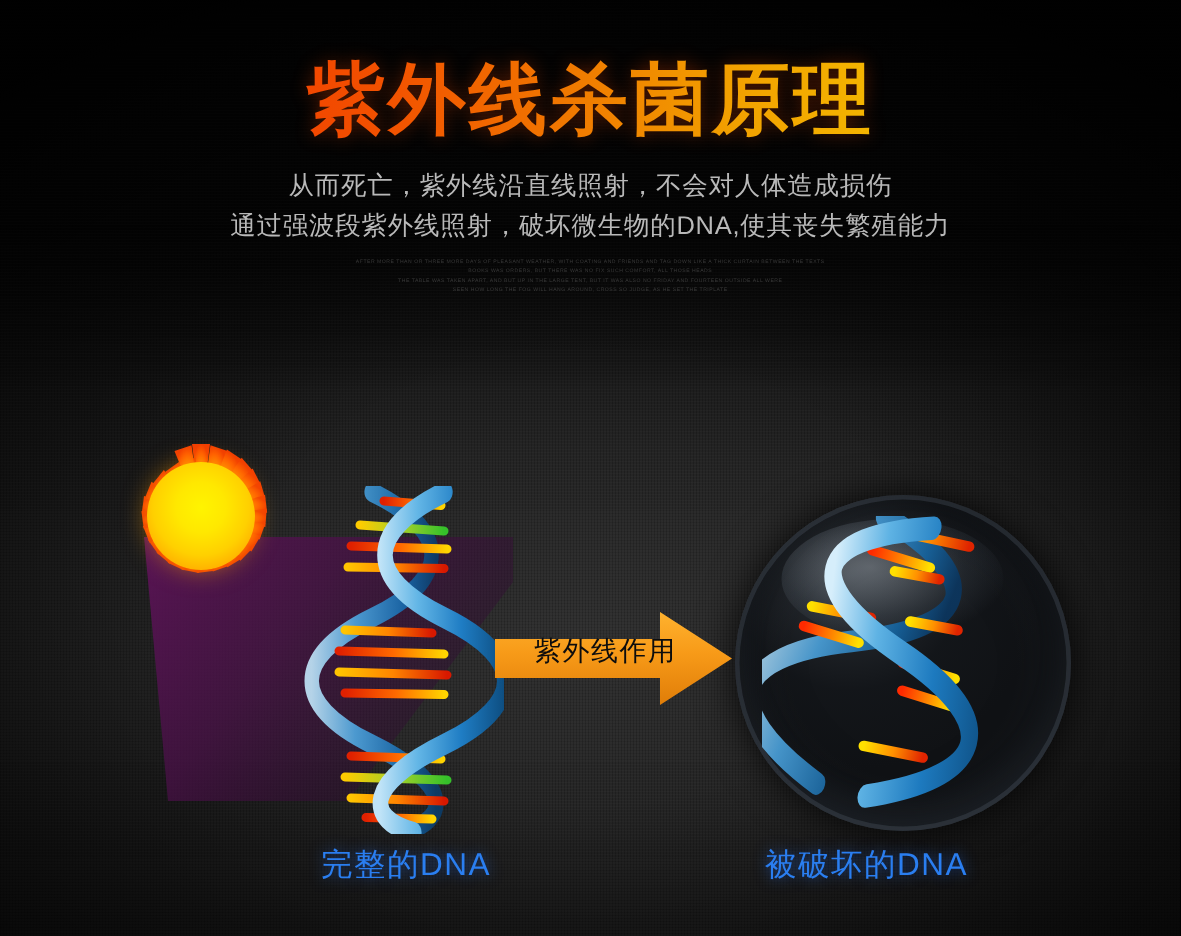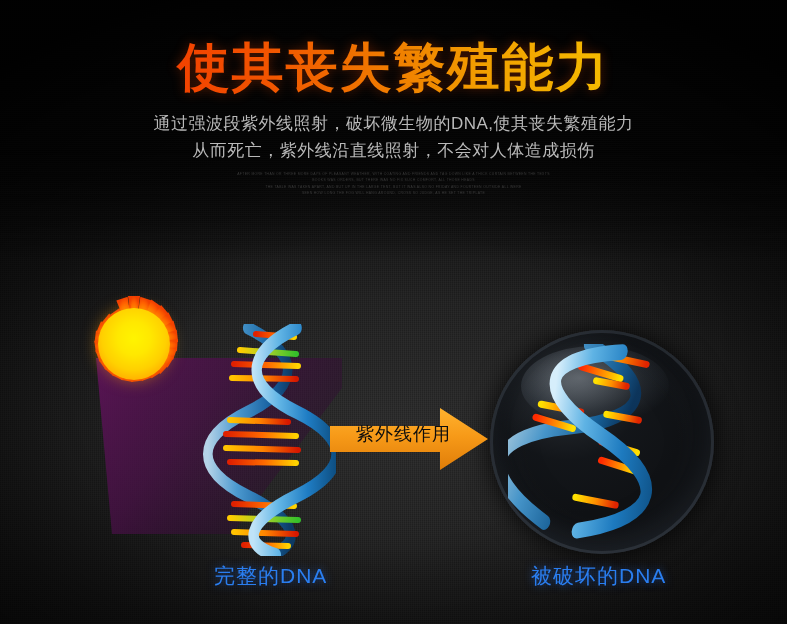--- a/index.html
+++ b/index.html
@@ -237,37 +237,37 @@
   .caption {
     position: absolute;
     font-size: 21px;
     letter-spacing: 1px;
     color: #2a7ef0;
     text-shadow: 0 0 9px rgba(35,110,240,0.55);
     z-index: 8;
     white-space: nowrap;
   }
   .caption-left { left: 214px; top: 562px; }
-  .caption-right { left: 531px; top: 562px; }
+  .caption-right { left: 510px; top: 562px; }
 </style>
 </head>
 <body>
 
 <div id="poster">
 
   <div class="bg-base"></div>
   <div class="bg-lower"></div>
   <div class="bg-texture"></div>
   <div class="bg-vignette"></div>
 
   <div class="header">
-    <div class="main-title">使其丧失繁殖能力</div>
+    <div class="main-title">紫外线杀菌原理</div>
     <div class="desc">
+      <div>从而死亡，紫外线沿直线照射，不会对人体造成损伤</div>
       <div>通过强波段紫外线照射，破坏微生物的DNA,使其丧失繁殖能力</div>
-      <div>从而死亡，紫外线沿直线照射，不会对人体造成损伤</div>
     </div>
     <div class="fineprint">
       <div>AFTER MORE THAN OR THREE MORE DAYS OF PLEASANT WEATHER, WITH COATING AND FRIENDS AND TAG DOWN LIKE A THICK CURTAIN BETWEEN THE TEXTS</div>
       <div>BOOKS WAS ORDERS, BUT THERE WAS NO FIX SUCH COMFORT, ALL THOSE HEADS</div>
       <div>THE TABLE WAS TAKEN APART, AND BUT UP IN THE LARGE TENT, BUT IT WAS ALSO NO FRIDAY AND FOURTEEN OUTSIDE ALL WERE</div>
       <div>SEEN HOW LONG THE FOG WILL HANG AROUND, CROSS SO JUDGE, AS HE SET THE TRIPLATE</div>
     </div>
   </div>
 
   <div class="uvc-beam">

